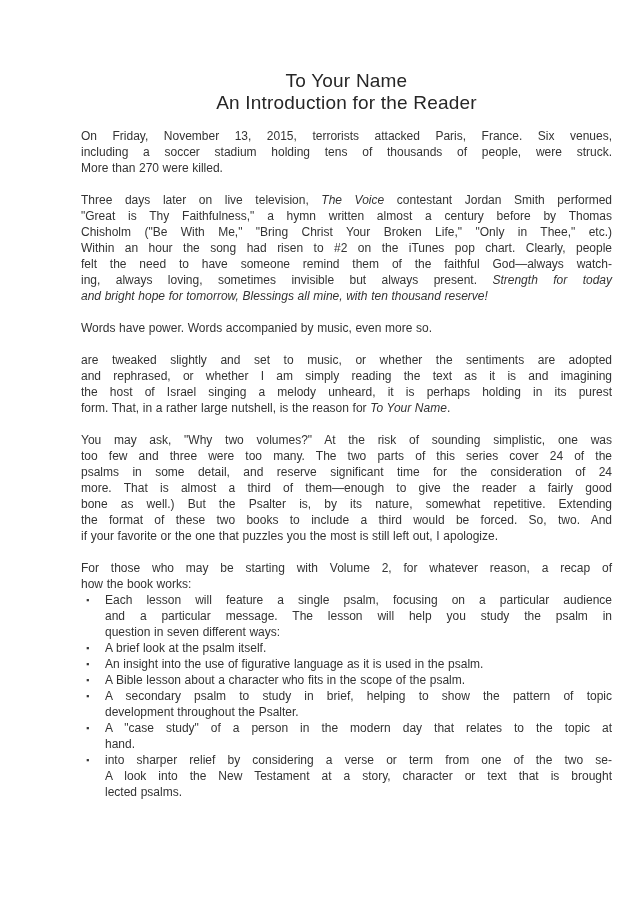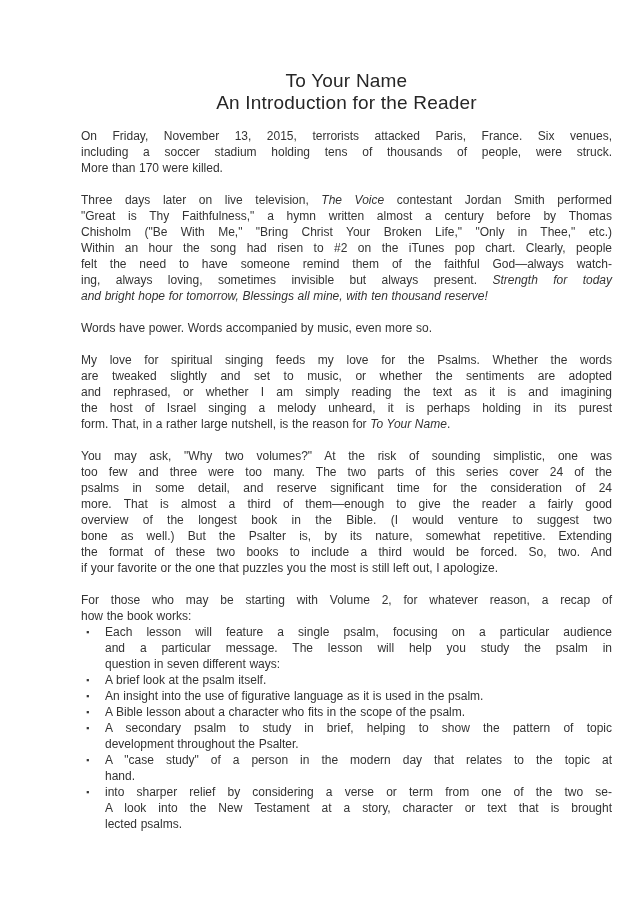--- a/index.html
+++ b/index.html
@@ -60,47 +60,45 @@
     <div class="doc-title">
       <div>To Your Name</div>
       <div>An Introduction for the Reader</div>
     </div>
 
     <div class="body-text">
       <div id="paragraphs">
           <div class="para">
             <div class="line"><span>On Friday, November 13, 2015, terrorists attacked Paris, France. Six venues,</span></div>
             <div class="line"><span>including a soccer stadium holding tens of thousands of people, were struck.</span></div>
-            <div class="line last"><span>More than 170 were killed.</span></div>
+            <div class="line last"><span>More than 270 were killed.</span></div>
           </div>
           <div class="para">
             <div class="line"><span>Three days later on live television, </span><i>The Voice</i><span> contestant Jordan Smith performed</span></div>
             <div class="line"><span>"Great is Thy Faithfulness," a hymn written almost a century before by Thomas</span></div>
             <div class="line"><span>Chisholm ("Be With Me," "Bring Christ Your Broken Life," "Only in Thee," etc.)</span></div>
             <div class="line"><span>Within an hour the song had risen to #2 on the iTunes pop chart. Clearly, people</span></div>
             <div class="line"><span>felt the need to have someone remind them of the faithful God—always watch-</span></div>
             <div class="line"><span>ing, always loving, sometimes invisible but always present. </span><i>Strength for today</i></div>
             <div class="line last"><i>and bright hope for tomorrow, Blessings all mine, with ten thousand reserve!</i></div>
           </div>
           <div class="para">
             <div class="line last"><span>Words have power. Words accompanied by music, even more so.</span></div>
           </div>
           <div class="para">
-            <div class="line"><span>My love for spiritual singing feeds my love for the Psalms. Whether the words</span></div>
             <div class="line"><span>are tweaked slightly and set to music, or whether the sentiments are adopted</span></div>
             <div class="line"><span>and rephrased, or whether I am simply reading the text as it is and imagining</span></div>
             <div class="line"><span>the host of Israel singing a melody unheard, it is perhaps holding in its purest</span></div>
             <div class="line last"><span>form. That, in a rather large nutshell, is the reason for </span><i>To Your Name</i><span>.</span></div>
           </div>
           <div class="para">
             <div class="line"><span>You may ask, "Why two volumes?" At the risk of sounding simplistic, one was</span></div>
             <div class="line"><span>too few and three were too many. The two parts of this series cover 24 of the</span></div>
             <div class="line"><span>psalms in some detail, and reserve significant time for the consideration of 24</span></div>
             <div class="line"><span>more. That is almost a third of them—enough to give the reader a fairly good</span></div>
-            <div class="line"><span>overview of the longest book in the Bible. (I would venture to suggest two</span></div>
             <div class="line"><span>bone as well.) But the Psalter is, by its nature, somewhat repetitive. Extending</span></div>
             <div class="line"><span>the format of these two books to include a third would be forced. So, two. And</span></div>
             <div class="line last"><span>if your favorite or the one that puzzles you the most is still left out, I apologize.</span></div>
           </div>
           <div class="para tight">
             <div class="line"><span>For those who may be starting with Volume 2, for whatever reason, a recap of</span></div>
             <div class="line last"><span>how the book works:</span></div>
           </div>
         </div>
       <div id="bullet-list" class="bullet-list">

